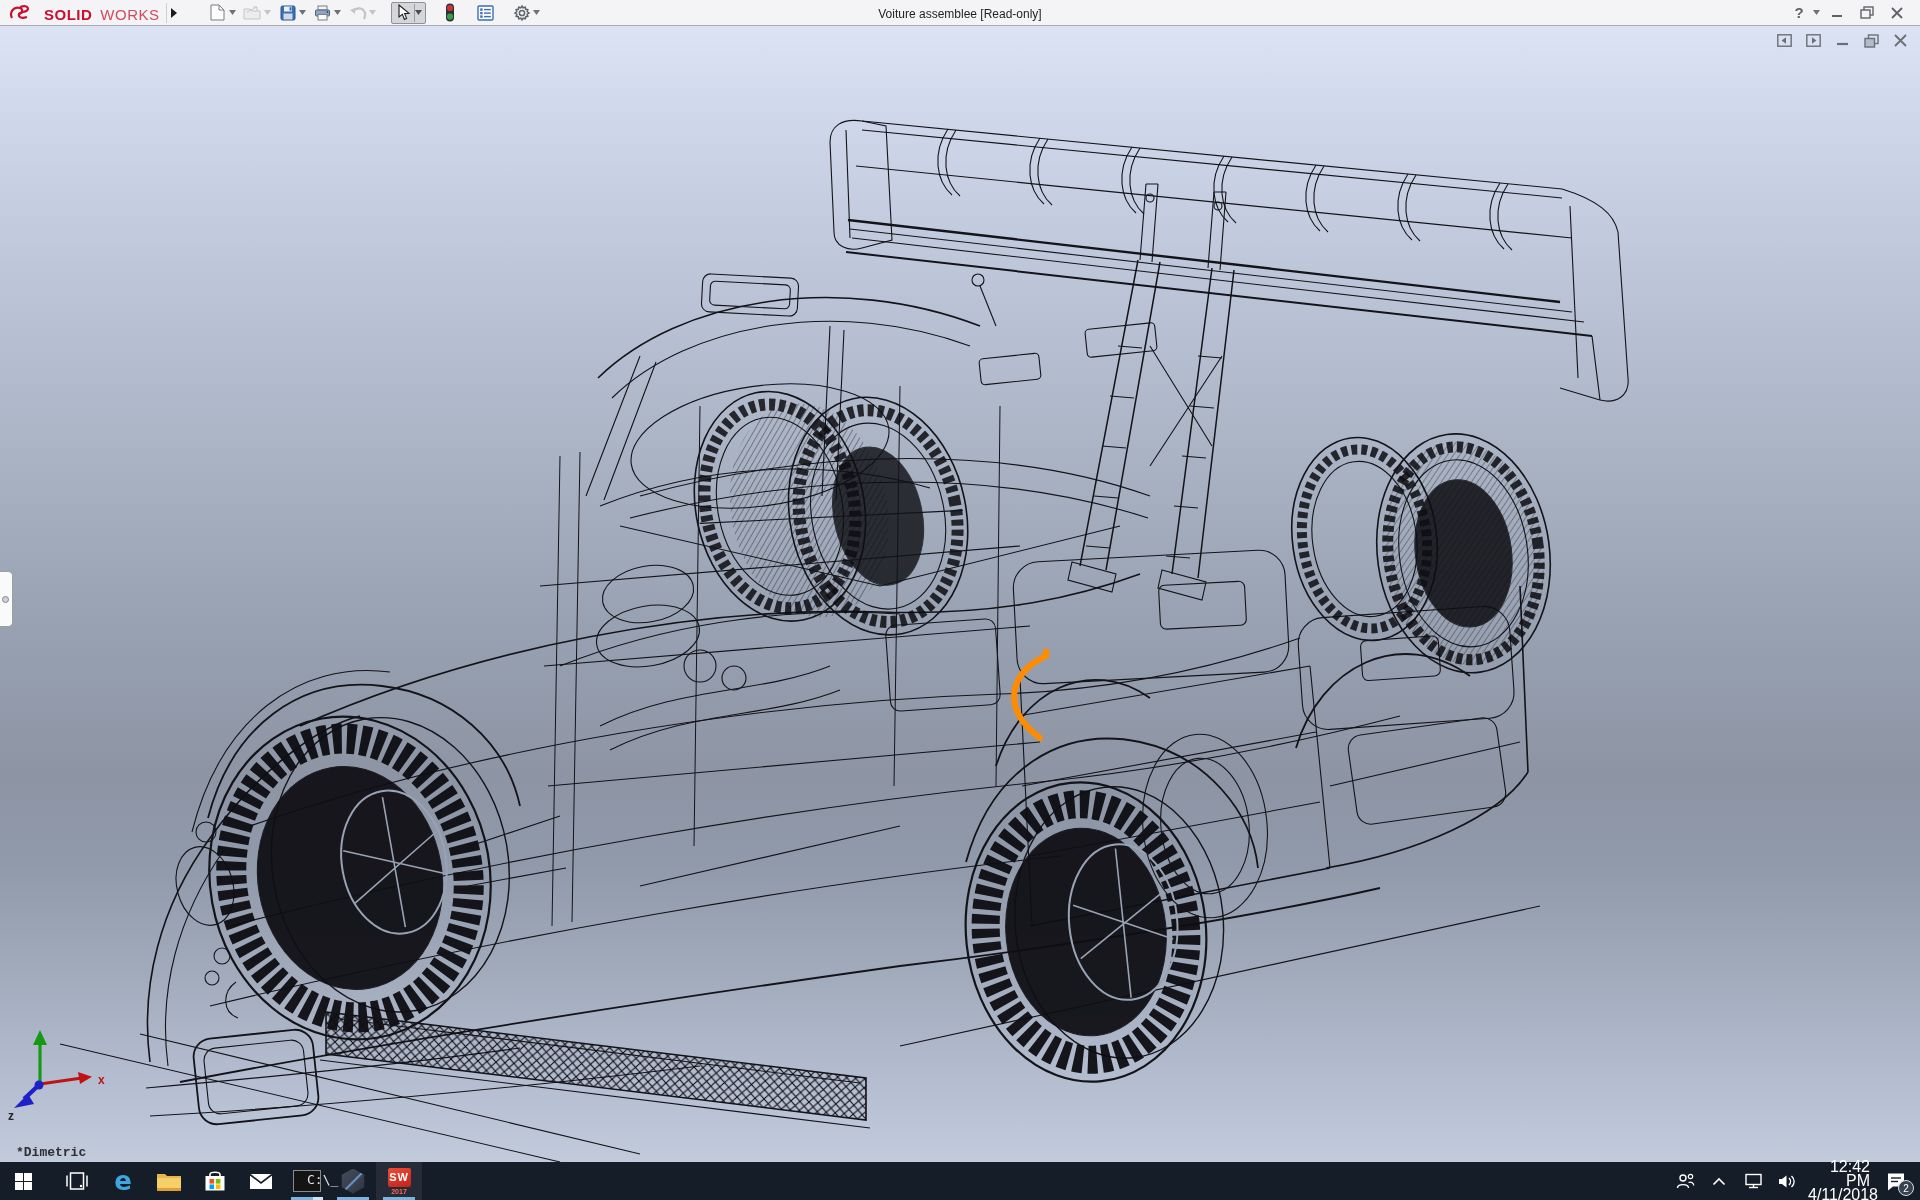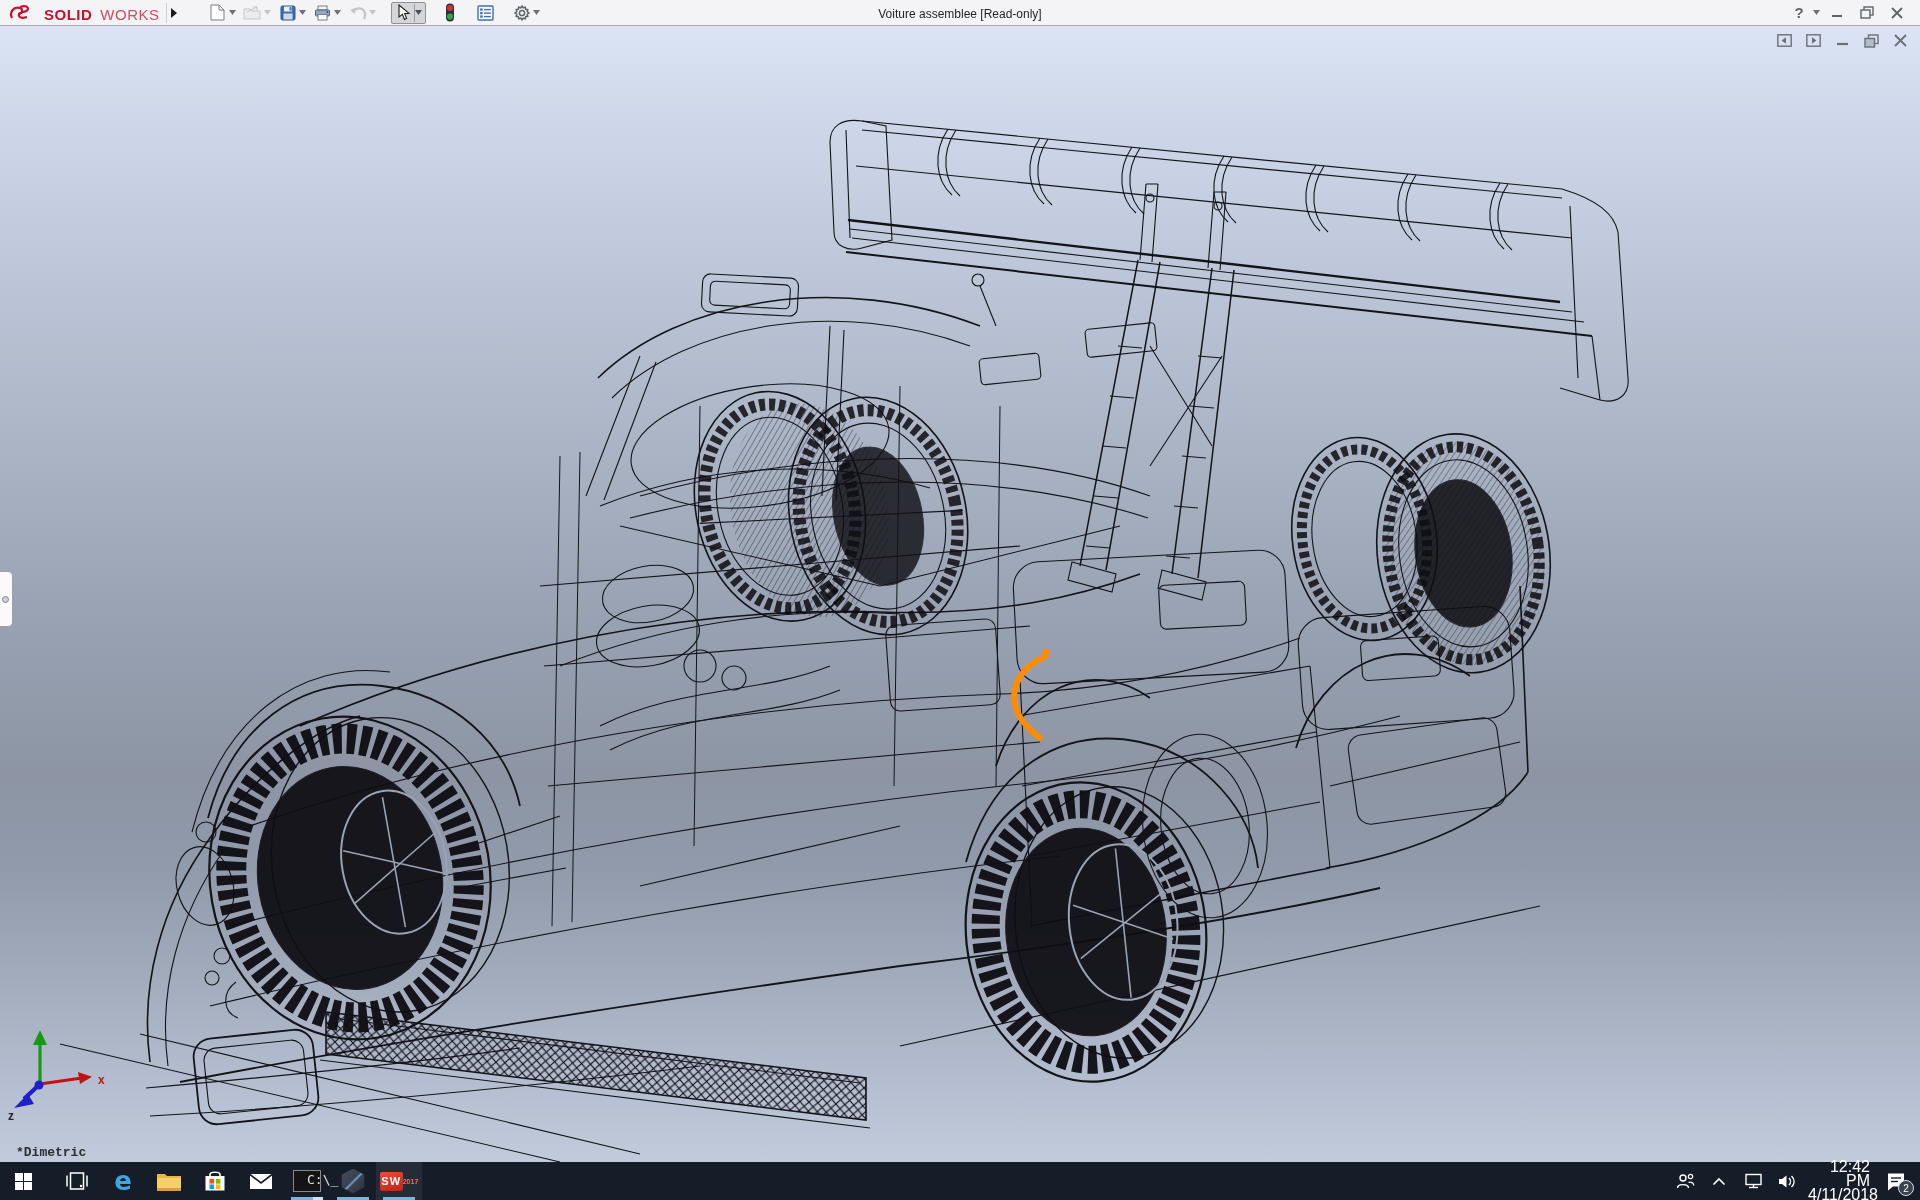--- a/index.html
+++ b/index.html
@@ -56,21 +56,21 @@
     font-size:14px; color:#3c3c3c; font-family:"Liberation Sans",sans-serif; }
   .search input::placeholder { color:#4d4d4d; opacity:1; }
   .gap32 { width:8px; }
   .runline { position:absolute; bottom:0; left:7px; right:7px; height:3px; background:#7db4dd; }
   .runline.grouped { background:linear-gradient(90deg,#7db4dd 68%,#cfe4f4 68%); }
   .tk-btn.activeapp { background:rgba(255,255,255,.07); }
   .cmdbox { width:26px; height:22px; background:#141414; border:1px solid #8a8a8a;
     color:#e5e5e5; font-family:"DejaVu Sans Mono",monospace; font-size:13px; padding:1px 13px; }
   .hexapp { width:25px; height:25px; background:linear-gradient(135deg,#454e5e 0%,#39414f 45%,#6f9fd8 50%,#39414f 55%,#2c323e 100%);
     clip-path:polygon(50% 0,95% 25%,95% 75%,50% 100%,5% 75%,5% 25%); }
-  .swicon { display:flex; flex-direction:row; align-items:center; line-height:1; }
+  .swicon { display:flex; flex-direction:column; align-items:center; line-height:1; }
   .swbox { width:23px; height:19px; background:linear-gradient(160deg,#ef4a38,#c02317);
     border-radius:2px; color:#fff; font-weight:bold; font-size:11px;
     display:flex; align-items:center; justify-content:center; letter-spacing:1px; }
   .swyear { font-size:7px; color:#ff6a5a; font-weight:bold; margin-top:1px; }
   .edge-e { color:#3ea6dd; font-size:26px; font-weight:bold; font-family:"DejaVu Sans",sans-serif; line-height:1; }
   .tray { margin-left:auto; display:flex; align-items:center; gap:4px; padding-right:4px; }
   .tray .ti { width:30px; height:38px; display:flex; align-items:center; justify-content:center; }
   .clock { width:66px; text-align:right; color:#fff; font-size:16px; line-height:14px; padding:0 2px; }
   .action { position:relative; width:40px; height:38px; display:flex; align-items:center; justify-content:center; }
   .badge { position:absolute; right:2px; bottom:4px; width:16px; height:16px; border-radius:50%;

